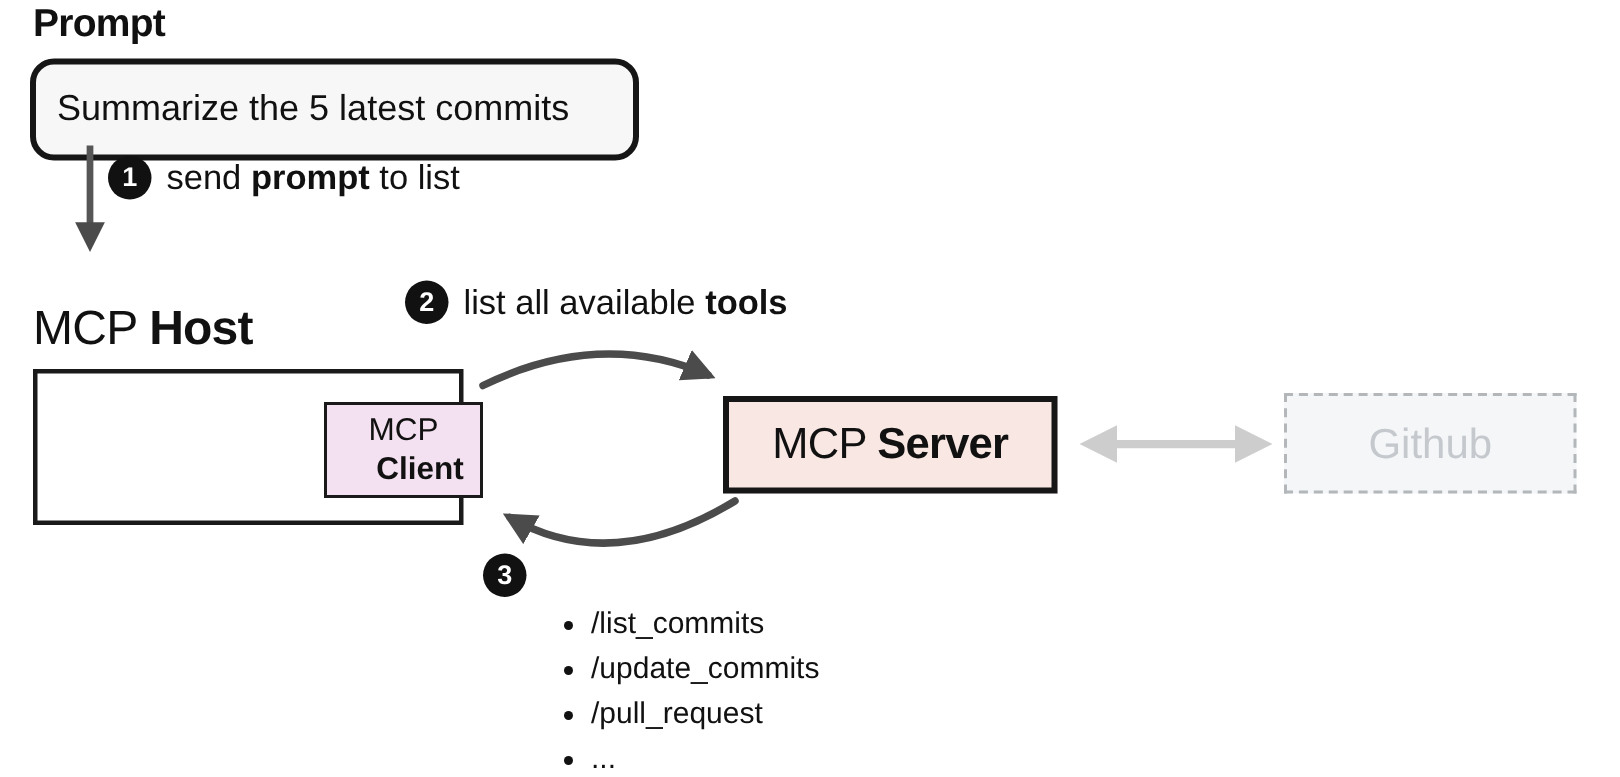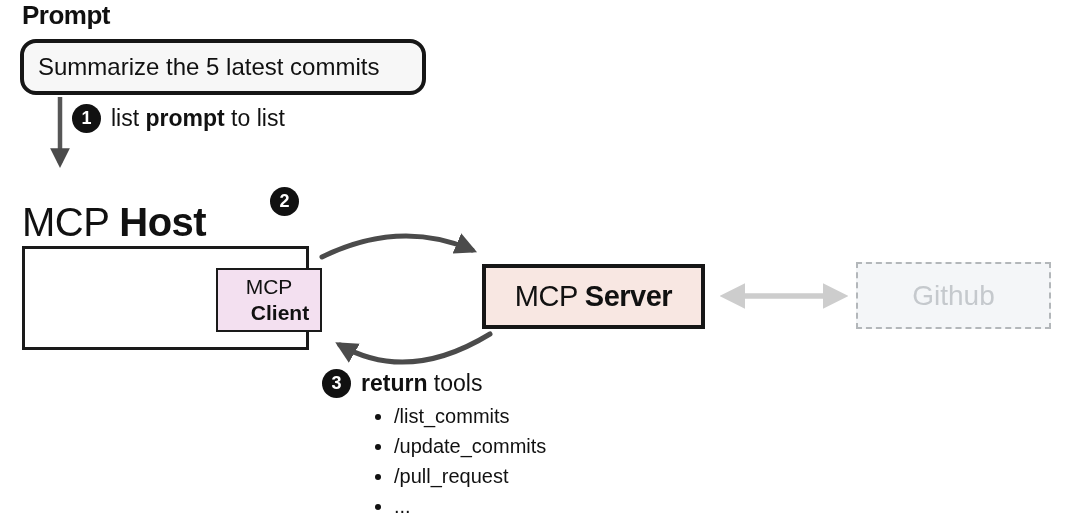--- a/index.html
+++ b/index.html
@@ -14,27 +14,27 @@
   }
   .abs { position: absolute; }
 
   
   .prompt-title {
     left: 22px; top: 0px;
     font-size: 26px; font-weight: bold; letter-spacing: -0.5px;
   }
   .host-title {
     left: 22px; top: 200px;
-    font-size: 40px; letter-spacing: -0.5px;
+    font-size: 32px; letter-spacing: -0.5px;
   }
   .host-title .b { font-weight: bold; }
 
   
   .prompt-box {
-    left: 20px; top: 39px; width: 406px; height: 56px;
+    left: 20px; top: 39px; width: 406px; height: 68px;
     background: #f7f7f7;
     border: 4px solid #161616;
     border-radius: 16px;
     display: flex; align-items: center;
     padding-left: 14px;
     font-size: 24px;
   }
 
   
   .step {
@@ -123,47 +123,47 @@
   </svg>
 
   <div class="abs prompt-title">Prompt</div>
 
   <div class="abs prompt-box">
     <span>Summarize the 5 latest commits</span>
   </div>
 
   <div class="abs step step1">
     <span class="badge">1</span>
-    <span><span>list </span><span class="b">prompt</span><span> to list</span></span>
+    <span><span>send </span><span class="b">prompt</span><span> to list</span></span>
   </div>
 
   <div class="abs host-title"><span>MCP </span><span class="b">Host</span></div>
 
   <div class="abs host-box"></div>
 
   <div class="abs client-box">
     <span>MCP</span>
     <span class="b">Client</span>
   </div>
 
   <div class="abs step step2">
     <span class="badge">2</span>
+    <span><span>list all available </span><span class="b">tools</span><span></span></span>
   </div>
 
   <div class="abs server-box">
       <span><span>MCP </span><span class="b">Server</span></span>
     </div>
 
   <div class="abs github-box">
     <span>Github</span>
   </div>
 
   <div class="abs step step3">
     <span class="badge">3</span>
-    <span><span></span><span class="b">return</span><span> tools</span></span>
   </div>
 
   <div class="abs tools-list">
     <ul>
       <li>/list_commits</li>
       <li>/update_commits</li>
       <li>/pull_request</li>
       <li>...</li>
     </ul>
   </div>

